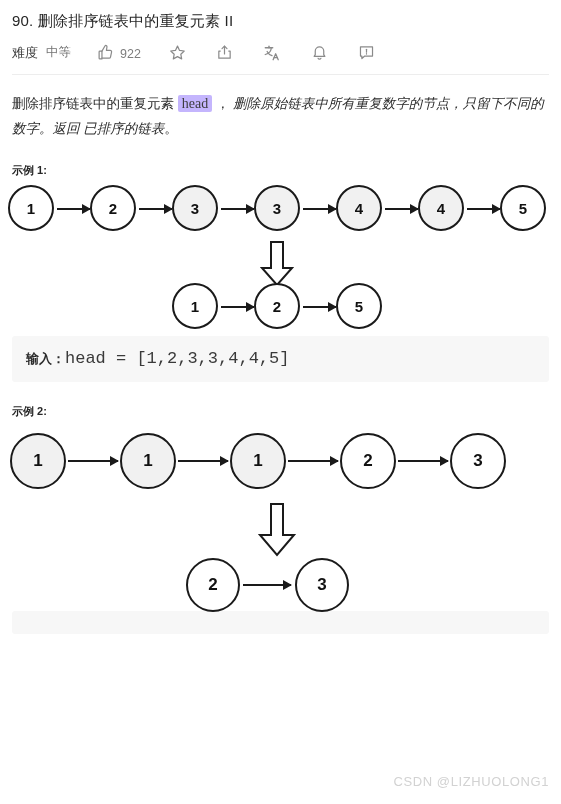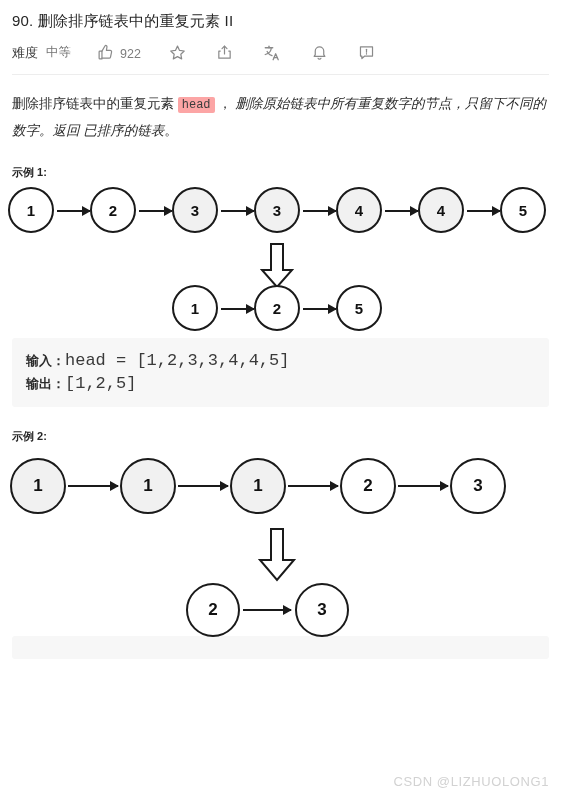--- a/index.html
+++ b/index.html
@@ -63,23 +63,23 @@
   }
 
   
   .description {
     padding: 16px 12px 0 12px;
     font-size: 13.5px;
     line-height: 25px;
     color: #2b2b2b;
   }
   .description .code-inline {
-    font-family: Liberation Mono, monospace;
-    font-size: 12px;
-    background: #fca5a5;
+    font-family: Liberation Serif, serif;
+    font-size: 14px;
+    background: #c4b5fd;
     color: #3c3c3c;
     padding: 1px 4px;
     border-radius: 2px;
   }
   .description em {
     font-style: italic;
   }
 
   
   .example-heading {
@@ -284,21 +284,20 @@
   <div class="node" style="left:254px; top:105px; width:46px; height:46px; font-size:15px;">
       <span>2</span>
     </div>
   <div class="node" style="left:336px; top:105px; width:46px; height:46px; font-size:15px;">
       <span>5</span>
     </div>
 </div>
 
 <div class="code-block">
   <div class="code-line"><span class="cn">输入：</span><span class="mono">head = [1,2,3,3,4,4,5]</span></div>
-  <div class="code-line"><span class="cn">输出：</span><span class="mono">[1,2,5]</span></div>
 </div>
 
 <div style="height:22px"></div>
 <div class="example-heading">示例 2:</div>
 
 <div class="figure" style="height:192px">
 
   <div class="edge" style="left:68px;  top:41px; width:50px;"></div>
   <div class="edge" style="left:178px; top:41px; width:50px;"></div>
   <div class="edge" style="left:288px; top:41px; width:50px;"></div>

